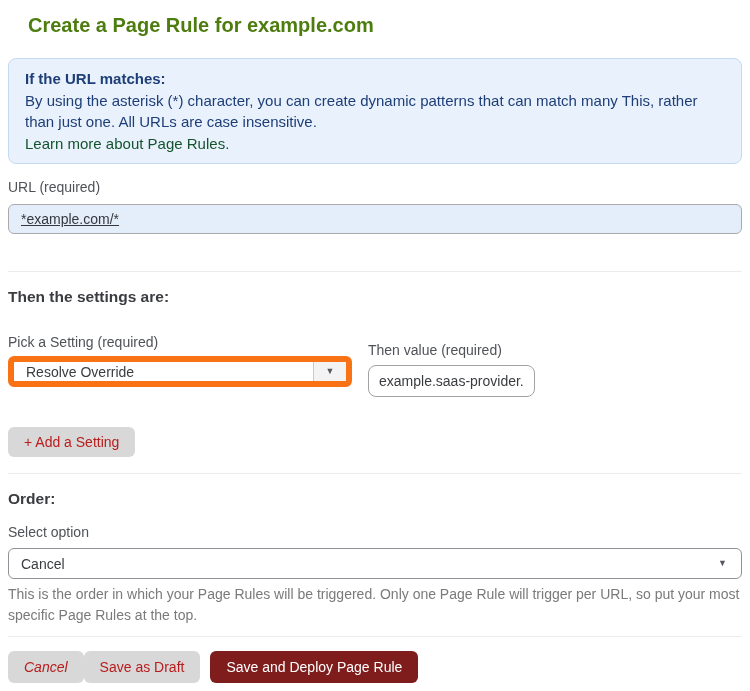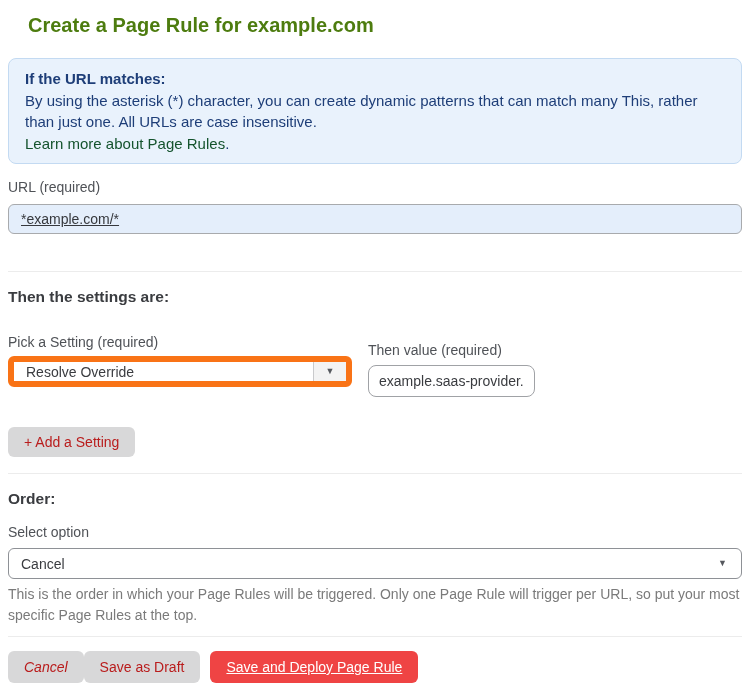--- a/index.html
+++ b/index.html
@@ -184,23 +184,22 @@
 
   .footer-actions {
     margin-top: 14px;
     display: flex;
     align-items: center;
   }
   .footer-actions .btn { padding: 7px 16px; }
   .btn-cancel { margin-right: 0; font-style: italic; }
   .btn-draft { margin-right: 10px; }
   .btn-primary {
-    background: #ef4444;
+    background: #7f1d1d;
     color: #ffffff;
-    text-decoration: underline;
   }
 </style>
 </head>
 <body>
 
 <div class="container">
 
   <h1 class="page-title">Create a Page Rule for example.com</h1>
 
   <div class="info-box">

